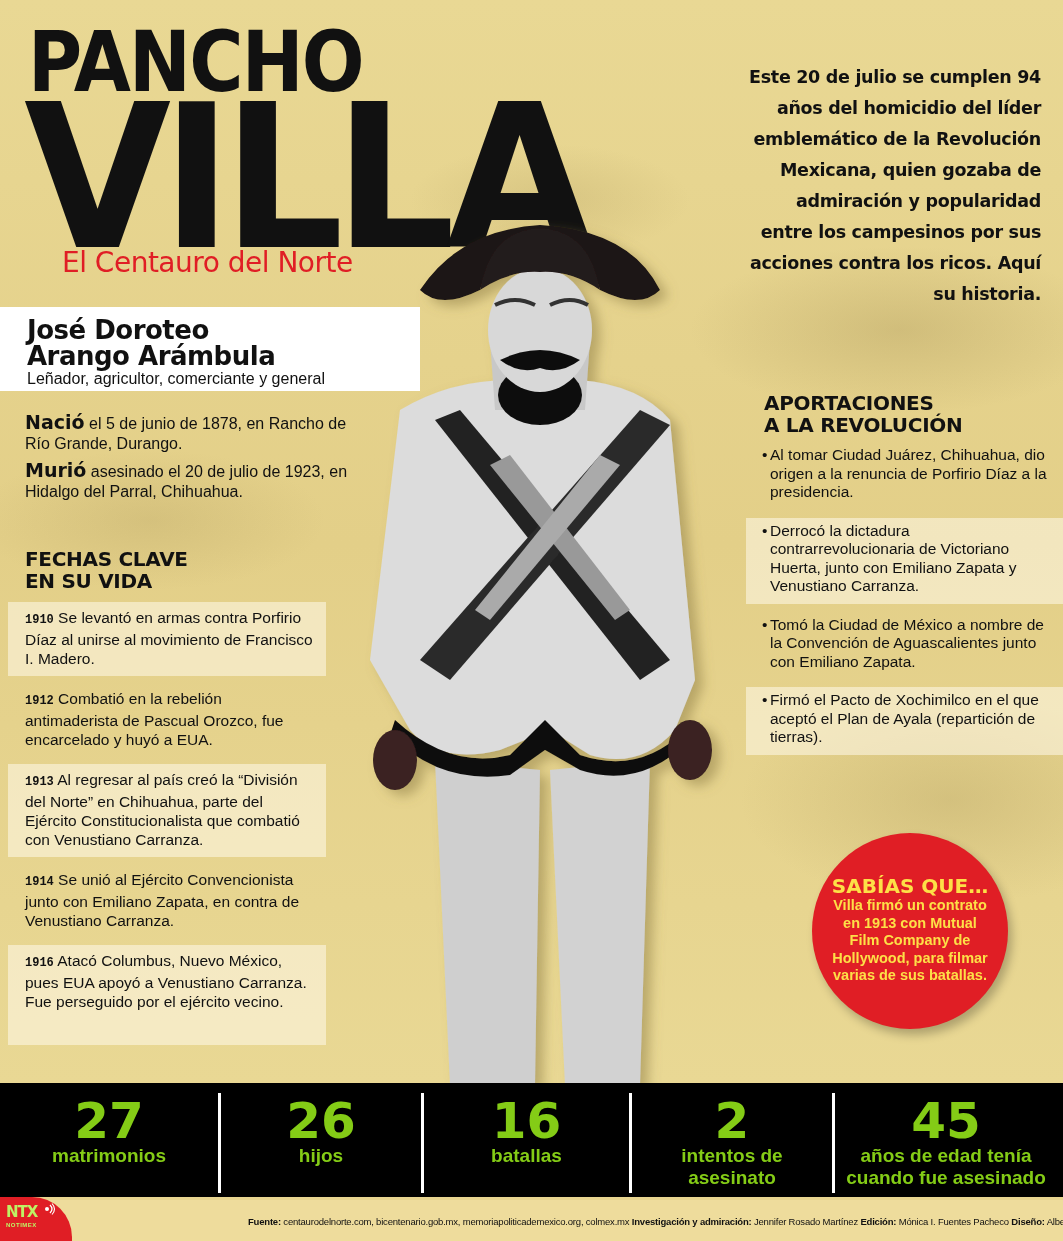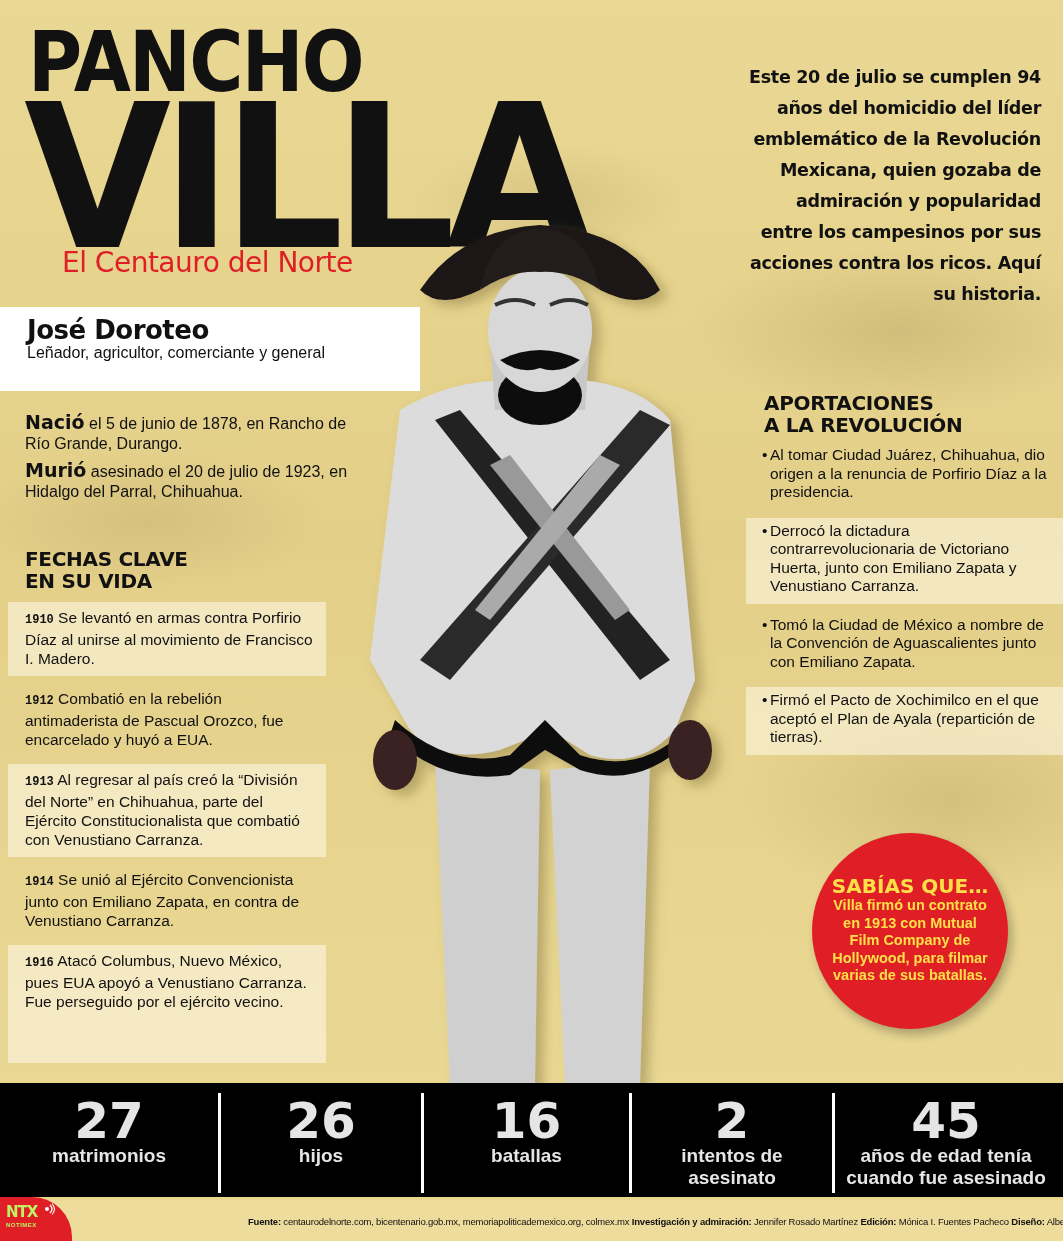--- a/index.html
+++ b/index.html
@@ -72,21 +72,21 @@
   .sabias {
     position: absolute; left: 812px; top: 833px; width: 196px; height: 196px;
     border-radius: 50%; background: #e01e25; color: #fde047; text-align: center;
     box-shadow: 4px 6px 10px rgba(0,0,0,0.25);
     padding-top: 42px;
   }
   .sabias .h { font-family: "DejaVu Sans", sans-serif; font-weight: bold; font-size: 20px; line-height: 22px; }
   .sabias .t { font-size: 14.5px; line-height: 17.5px; font-weight: bold; }
   .stats {
     position: absolute; left: 0; top: 1083px; width: 1063px; height: 114px;
-    background: #000; color: #e5e5e5; display: flex; align-items: flex-start;
+    background: #000; color: #84cc16; display: flex; align-items: flex-start;
   }
   .stat { text-align: center; padding-top: 14px; }
   .stat .num { font-family: "DejaVu Sans", sans-serif; font-weight: bold; font-size: 50px; line-height: 48px; }
   .stat .lbl { font-weight: bold; font-size: 19px; line-height: 22px; }
   .divider { width: 3px; height: 100px; background: #fff; margin-top: 10px; }
   .footer { position: absolute; left: 0; top: 1200px; width: 1063px; height: 41px; background: #eedc9c; }
   .ntx {
     position: absolute; left: 0; top: 1197px; width: 72px; height: 44px;
     background: #e01e25; border-radius: 0 40px 0 0;
     color: #bef264;
@@ -101,20 +101,21 @@
 <body>
 
 <div class="bg-texture"></div>
 
 <div class="title-pancho">PANCHO</div>
 <div class="title-villa">VILLA</div>
 <div class="subtitle">El Centauro del Norte</div>
 
 <div class="name-box">
   <div class="name">José Doroteo</div>
+  <div class="name">Arango Arámbula</div>
   <div class="role">Leñador, agricultor, comerciante y general</div>
 </div>
 
 <svg class="photo" viewBox="0 0 400 875">
   <defs>
     <filter id="sh" x="-10%" y="-10%" width="130%" height="130%">
       <feDropShadow dx="8" dy="6" stdDeviation="6" flood-color="#8a7a40" flood-opacity="0.5"></feDropShadow>
     </filter>
   </defs>
   <g filter="url(#sh)">
@@ -159,21 +160,21 @@
 <div class="section-title fechas-title">
   <div>FECHAS CLAVE</div>
   <div>EN SU VIDA</div>
 </div>
 
 <div class="timeline">
   <div class="tl-item light"><b>1910</b><span> Se levantó en armas contra Porfirio Díaz al unirse al movimiento de Francisco I. Madero.</span></div>
   <div class="tl-item"><b>1912</b><span> Combatió en la rebelión antimaderista de Pascual Orozco, fue encarcelado y huyó a EUA.</span></div>
   <div class="tl-item light"><b>1913</b><span>  Al regresar al país creó la “División del Norte” en Chihuahua, parte del Ejército Constitucionalista que combatió con Venustiano Carranza.</span></div>
   <div class="tl-item"><b>1914</b><span> Se unió al Ejército Convencionista junto con Emiliano Zapata, en contra de Venustiano Carranza.</span></div>
-  <div class="tl-item light" style="padding-bottom:52px"><b>1916</b><span> Atacó Columbus, Nuevo México, pues EUA apoyó a Venustiano Carranza. Fue perseguido por el ejército vecino.</span></div>
+  <div class="tl-item light" style="padding-bottom:34px"><b>1916</b><span> Atacó Columbus, Nuevo México, pues EUA apoyó a Venustiano Carranza. Fue perseguido por el ejército vecino.</span></div>
 </div>
 
 <div class="intro">Este 20 de julio se cumplen 94 años del homicidio del líder emblemático de la Revolución Mexicana, quien gozaba de admiración y popularidad entre los campesinos por sus acciones contra los ricos. Aquí su historia.</div>
 
 <div class="section-title aport-title">
   <div>APORTACIONES</div>
   <div>A LA REVOLUCIÓN</div>
 </div>
 
 <div class="aport">

